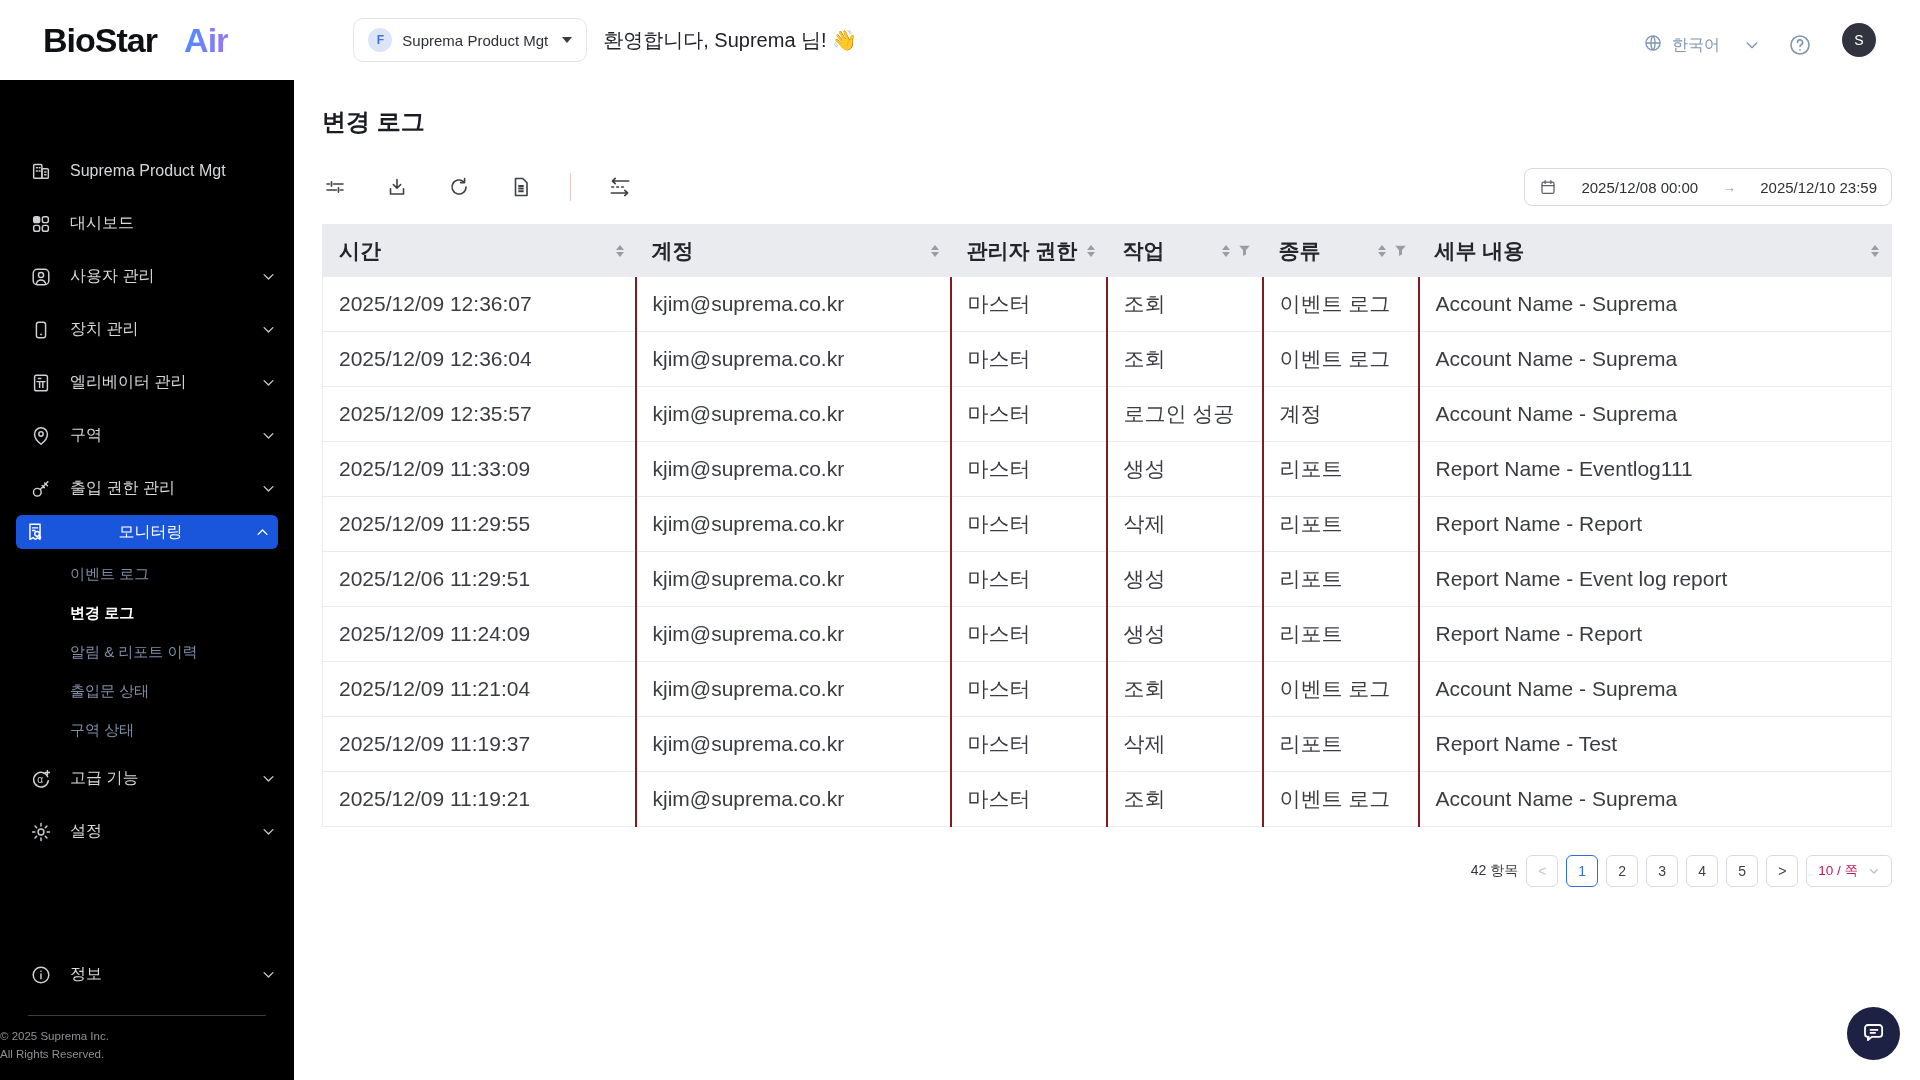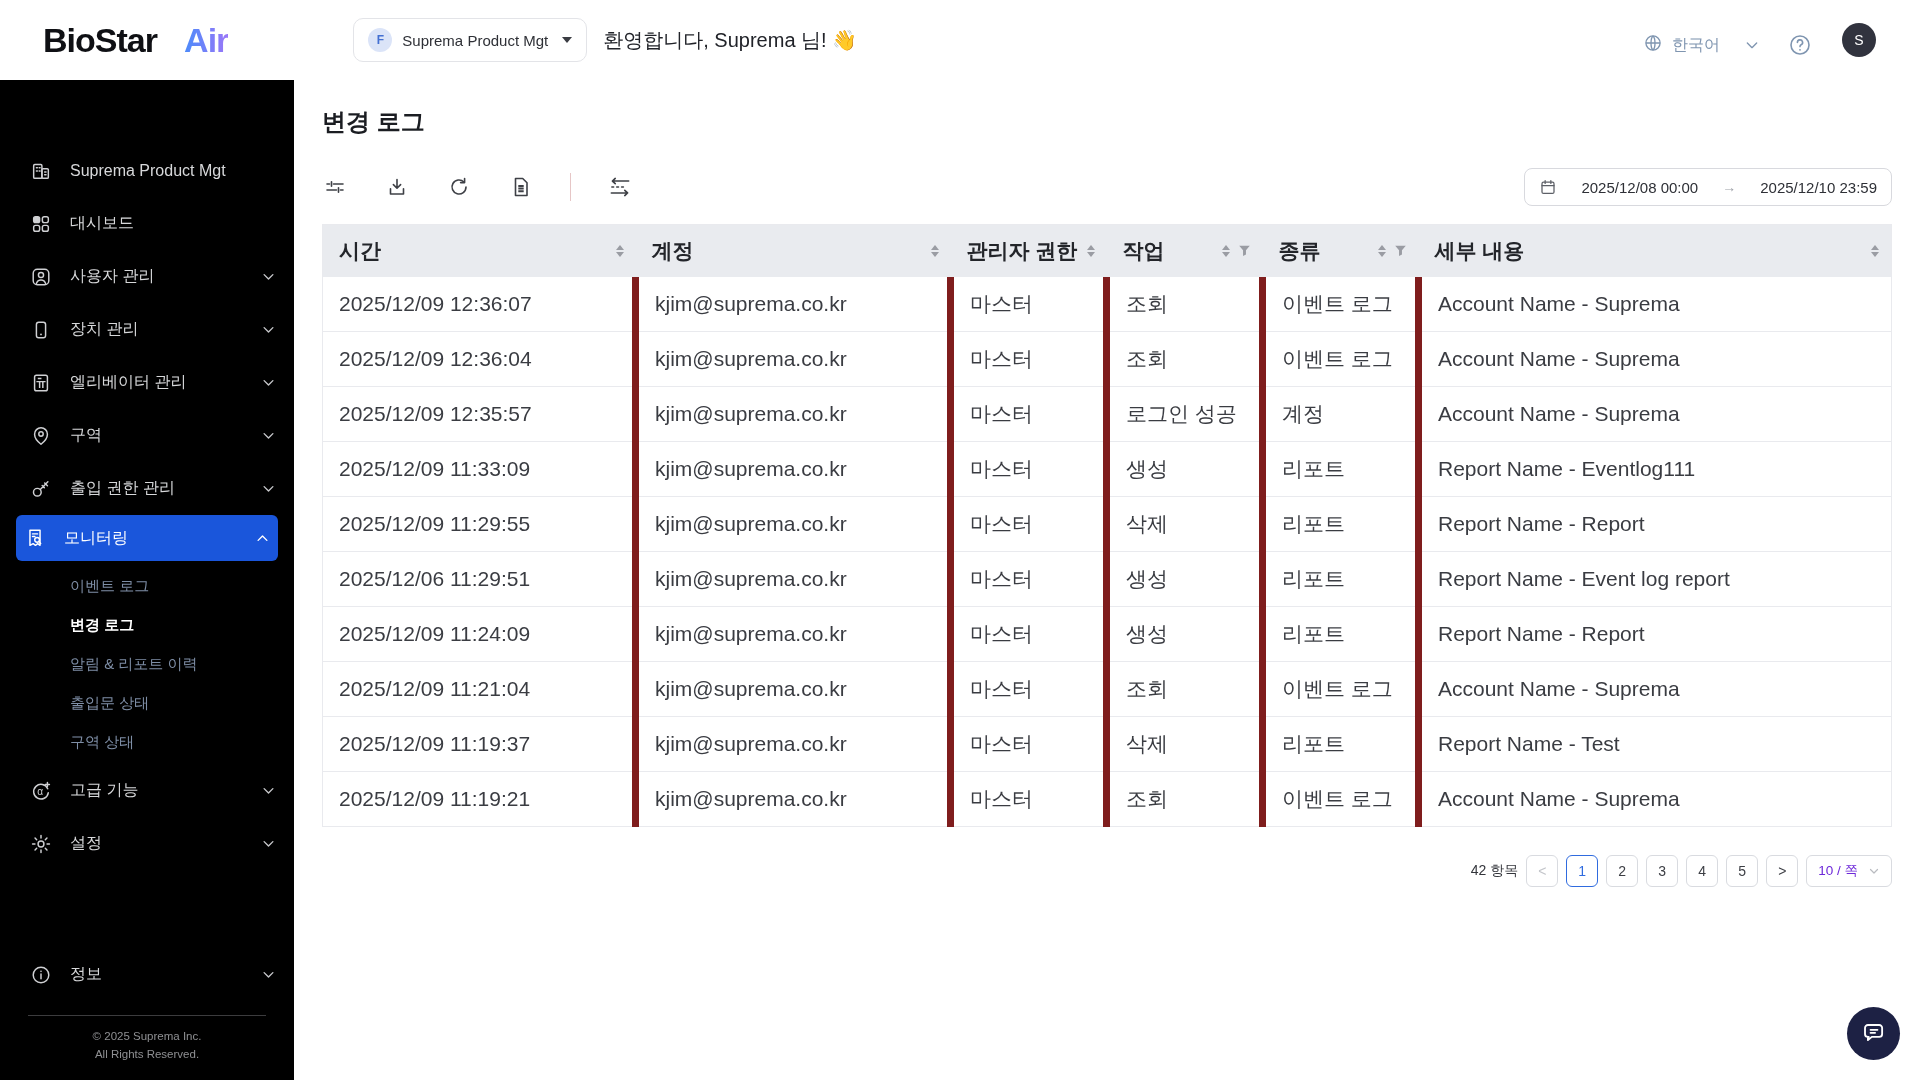--- a/index.html
+++ b/index.html
@@ -40,29 +40,29 @@
 
   
   .sidebar { grid-row:2; grid-column:1; background:#000; display:flex;
     flex-direction:column; padding-top:64px; overflow:hidden; }
   .nav-item { height:53px; flex:0 0 auto; display:flex; align-items:center;
     gap:18px; padding:0 18px 0 30px; color:#d7d8da; font-size:16px; cursor:pointer; }
   .nav-item .nav-icon { display:flex; width:22px; justify-content:center; color:#cfd0d3; }
   .nav-item .nav-label { flex:1; white-space:nowrap; overflow:hidden; }
   .nav-item .nav-chevron { color:#c7c8cb; display:flex; }
   .nav-item.selected { background:#1a56db; margin:0 16px; padding:0 8px;
-    border-radius:6px; height:46px; color:#fff; }
+    border-radius:6px; height:34px; color:#fff;text-align:center; }
   .nav-item.selected .nav-icon, .nav-item.selected .nav-chevron { color:#fff; }
   .subnav { display:flex; flex-direction:column; padding:6px 0 2px; }
   .subnav-item { height:39px; display:flex; align-items:center; padding-left:70px;
     font-size:15px; color:#7e8ea6; cursor:pointer; white-space:nowrap; }
   .subnav-item.active { color:#ffffff; font-weight:700; }
   .sidebar-footer { margin-top:auto; }
   .sidebar-divider { border-top:1px solid #3c3c3e; margin:14px 28px 0; }
-  .copyright { text-align:center; font-size:11.5px; color:#8f9093;
+  .copyright { font-size:11.5px; color:#8f9093;
     line-height:1.55; padding:12px 0 16px; }
 
   
   .main { grid-row:2; grid-column:2; padding:26px 28px; overflow:hidden; position:relative; }
   .page-title { margin:0; font-size:24px; font-weight:700; color:#1b1d22; }
   .toolbar-row { margin-top:30px; display:flex; align-items:center; }
   .tool-btn { background:none; border:none; padding:0; margin-right:36px;
     width:26px; height:26px; color:#3e4046; cursor:pointer; display:flex;
     align-items:center; justify-content:center; }
   .tool-divider { width:1px; height:28px; background:#e6c6c6; margin-right:36px; }
@@ -81,38 +81,38 @@
   .th-flex { display:flex; align-items:center; }
   .th-flex .th-label { flex:1; white-space:nowrap; }
   .th-icons { display:flex; align-items:center; gap:8px; }
   .sort-icon { display:flex; flex-direction:column; gap:2px; cursor:pointer; }
   .sort-icon .tri-up { width:0; height:0; border-left:4px solid transparent;
     border-right:4px solid transparent; border-bottom:5px solid #9a9ca3; }
   .sort-icon .tri-down { width:0; height:0; border-left:4px solid transparent;
     border-right:4px solid transparent; border-top:5px solid #9a9ca3; }
   .funnel-icon { cursor:pointer; display:flex; }
   .log-table tbody td { height:55px; padding:0 16px; color:#3a3c42;
-    border-bottom:1px solid #e9eaee; border-right:7px solid #7f1d1d;
+    border-bottom:1px solid #e9eaee; border-right:2px solid #7f1d1d;
     white-space:nowrap; }
   .log-table tbody td:last-child { border-right:none; }
   .log-table tbody tr { background:#fff; }
 
   
   .pagination { margin-top:28px; display:flex; justify-content:flex-end;
     align-items:center; gap:8px; font-size:14px; }
   .total-label { color:#33353b; margin-right:0; }
   .page-btn { width:32px; height:32px; border:1px solid #d9dbe0; border-radius:6px;
     background:#fff; color:#3c3e44; font-size:14px; display:flex;
     align-items:center; justify-content:center; cursor:pointer;
     font-family:inherit; }
   .page-btn.prev { color:#c3c5ca; }
   .page-btn.active { border-color:#2f6bdf; color:#2f6bdf; }
   .size-select { height:32px; border:1px solid #d9dbe0; border-radius:6px;
     background:#fff; display:flex; align-items:center; gap:10px; padding:0 11px;
-    font-size:13.5px; color:#6d28d9; cursor:pointer; }
+    font-size:13.5px; color:#be185d; cursor:pointer; }
   .size-select .sel-chevron { color:#b9bbc0; display:flex; }
 
   
   .chat-fab { position:absolute; right:20px; bottom:20px; width:53px; height:53px;
     border-radius:50%; background:#1d2144; border:none; display:flex;
     align-items:center; justify-content:center; cursor:pointer; }
 </style>
 </head>
 <body>
 

